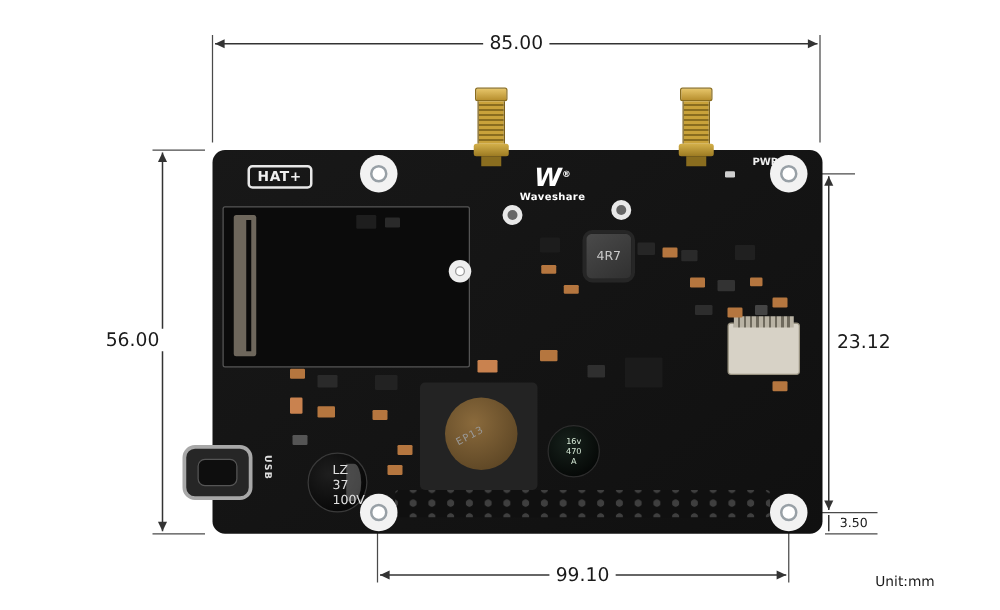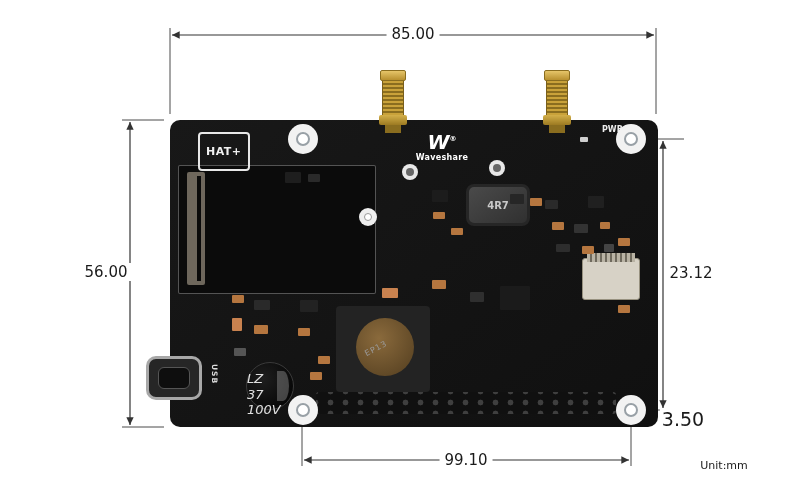--- a/index.html
+++ b/index.html
@@ -3,21 +3,21 @@
 <meta charset="utf-8">
 <style>
   html,body{margin:0;padding:0;background:#fff;}
   .stage{position:relative;width:800px;height:488px;background:#fff;overflow:hidden;
          font-family:"DejaVu Sans","Liberation Sans",sans-serif;}
   .dims{position:absolute;left:0;top:0;pointer-events:none;}
 
   
   .dlabel{position:absolute;font-size:15px;color:#1a1a1a;background:#fff;
           padding:0 5px;transform:translate(-50%,-50%);white-space:nowrap;}
-  .dlabel.small{font-size:19px;padding:0 2px;}
+  .dlabel.small{font-size:10px;padding:0 2px;}
   .unit{position:absolute;font-size:11px;color:#1a1a1a;transform:translate(-50%,-50%);white-space:nowrap;}
 
   
   .board{position:absolute;left:170px;top:120px;width:488px;height:307px;
          background:linear-gradient(145deg,#181818,#101010);border-radius:10px;}
 
   .hole{position:absolute;width:30px;height:30px;border-radius:50%;background:#f2f2f2;}
   .hole::after{content:"";position:absolute;inset:8px;border-radius:50%;background:#fff;border:2px solid #98a0a6;}
   .hole.tl{left:118px;top:4px;}  .hole.tr{left:446px;top:4px;}
   .hole.bl{left:118px;top:275px;}.hole.br{left:446px;top:275px;}
@@ -29,58 +29,58 @@
   .sma-shaft{margin:0 auto;width:20px;height:34px;
            background:repeating-linear-gradient(180deg,#c9a23a 0 2px,#8a6d1f 2px 4px);
            border-left:1px solid #7a5f1a;border-right:1px solid #7a5f1a;}
   .sma-nut{margin:0 auto;width:28px;height:10px;background:linear-gradient(#d4b04a,#9c7a22);border-radius:2px;}
   .sma-base{margin:0 auto;width:16px;height:8px;background:#8a6d1f;}
 
   .ufl{position:absolute;width:16px;height:16px;border-radius:50%;background:#e8e8e8;}
   .ufl::after{content:"";position:absolute;inset:4px;border-radius:50%;background:#666;}
   .ufl1{left:232px;top:44px;} .ufl2{left:319px;top:40px;}
 
-  .hat-badge{position:absolute;left:28px;top:12px;padding:11px 6px;border:2px solid #e8e8e8;
+  .hat-badge{position:absolute;left:28px;top:12px;padding:1px 6px;border:2px solid #e8e8e8;
              border-radius:4px;color:#f0f0f0;font-size:11px;font-weight:bold;letter-spacing:.5px;}
 
   .logo{position:absolute;left:240px;top:12px;width:64px;text-align:center;color:#fff;}
   .logo-mark{font-size:20px;font-weight:bold;font-style:italic;line-height:1;}
   .logo-mark .reg{font-size:7px;vertical-align:super;font-style:normal;}
   .logo-text{font-size:8px;font-weight:bold;letter-spacing:.3px;margin-top:1px;}
 
   .pwr{position:absolute;left:432px;top:5px;font-size:8px;font-weight:bold;color:#eee;text-align:center;}
   .pwr-led{position:absolute;left:410px;top:17px;width:8px;height:5px;background:#cfcfcf;border-radius:1px;}
 
   .m2{position:absolute;left:8px;top:45px;width:196px;height:127px;background:#0b0b0b;
       border:1px solid rgba(255,255,255,.3);border-radius:2px;}
   .m2-socket{position:absolute;left:8px;top:6px;width:18px;height:113px;background:#6e675c;border-radius:2px;}
   .m2-socket::after{content:"";position:absolute;top:4px;bottom:4px;left:10px;width:4px;background:#0a0a0a;}
   .standoff{position:absolute;left:189px;top:88px;width:18px;height:18px;border-radius:50%;background:#eee;}
   .standoff::after{content:"";position:absolute;inset:5px;border-radius:50%;background:#fff;border:1px solid #999;}
 
   .title{position:absolute;left:224px;top:140px;font-size:12.5px;font-weight:bold;color:#f2f2f2;letter-spacing:.2px;}
 
-  .ind-4r7{position:absolute;left:296px;top:64px;width:64px;height:42px;border-radius:8px;
+  .ind-4r7{position:absolute;left:296px;top:64px;width:42px;height:42px;border-radius:8px;
            background:linear-gradient(145deg,#4a4a4a,#303030);border:3px solid #262626;box-sizing:border-box;
-           display:flex;align-items:center;justify-content:center;color:#c9c9c9;font-size:10px;font-weight:bold;}
+           display:flex;align-items:center;justify-content:center;color:#c9c9c9;font-size:10px;font-weight:normal;}
   .ind-6r8{position:absolute;left:370px;top:204px;width:62px;height:54px;border-radius:8px;
            background:linear-gradient(135deg,#606060,#3c3c3c);
            display:flex;align-items:center;justify-content:center;color:#999;font-size:14px;font-weight:bold;}
 
   .xfmr{position:absolute;left:166px;top:186px;width:94px;height:86px;background:#232323;border-radius:4px;overflow:hidden;}
   .xfmr::before{content:"";position:absolute;left:20px;top:12px;width:58px;height:58px;border-radius:50%;
                 background:radial-gradient(circle at 40% 35%,#8a6a3c,#523d1f);}
   .xfmr-label{position:absolute;left:28px;top:38px;transform:rotate(-28deg);
               color:#9a9a9a;font-size:8px;letter-spacing:1px;}
 
   .ecap{position:absolute;left:76px;top:242px;width:48px;height:48px;border-radius:50%;
         background:radial-gradient(circle at 35% 35%,#1e1e1e,#000);border:1px solid #3a3a3a;box-sizing:border-box;}
   .ecap::after{content:"";position:absolute;right:4px;top:8px;bottom:8px;width:12px;
                border-radius:0 50% 50% 0;background:rgba(210,210,210,.3);}
-  .ecap-text{position:absolute;left:0;top:8px;font-size:13px;line-height:1.2;color:#e0e0e0;font-style:italic;}
+  .ecap-text{position:absolute;left:19px;top:8px;font-size:10px;line-height:1.2;color:#e0e0e0;}
 
   .cap470{position:absolute;left:268px;top:220px;width:42px;height:42px;border-radius:50%;
           background:radial-gradient(circle at 40% 35%,#17221c,#000);border:1px solid #2c2c2c;box-sizing:border-box;
           display:flex;flex-direction:column;align-items:center;justify-content:center;
           color:#d6e9d6;font-size:6.5px;line-height:1.25;}
 
   .usbc{position:absolute;left:-24px;top:236px;width:56px;height:44px;background:#262626;
         border:3px solid #a8a8a8;border-radius:10px;box-sizing:border-box;}
   .usbc::after{content:"";position:absolute;top:8px;bottom:8px;left:9px;right:9px;background:#0e0e0e;
                border:1px solid #555;border-radius:6px;}
@@ -154,20 +154,25 @@
     </div>
 
     <div class="ecap">
       <div class="ecap-text">
         <div>LZ</div>
         <div>37</div>
         <div>100V</div>
       </div>
     </div>
 
+    <div class="cap470">
+      <div>16v</div>
+      <div>470</div>
+      <div>A</div>
+    </div>
 
     <div class="usbc"></div>
     <div class="usb-label">USB</div>
 
     <div class="gpio"></div>
 
     <div class="ffc"></div>
 
     <div class="ufl ufl1"></div>
     <div class="ufl ufl2"></div>

